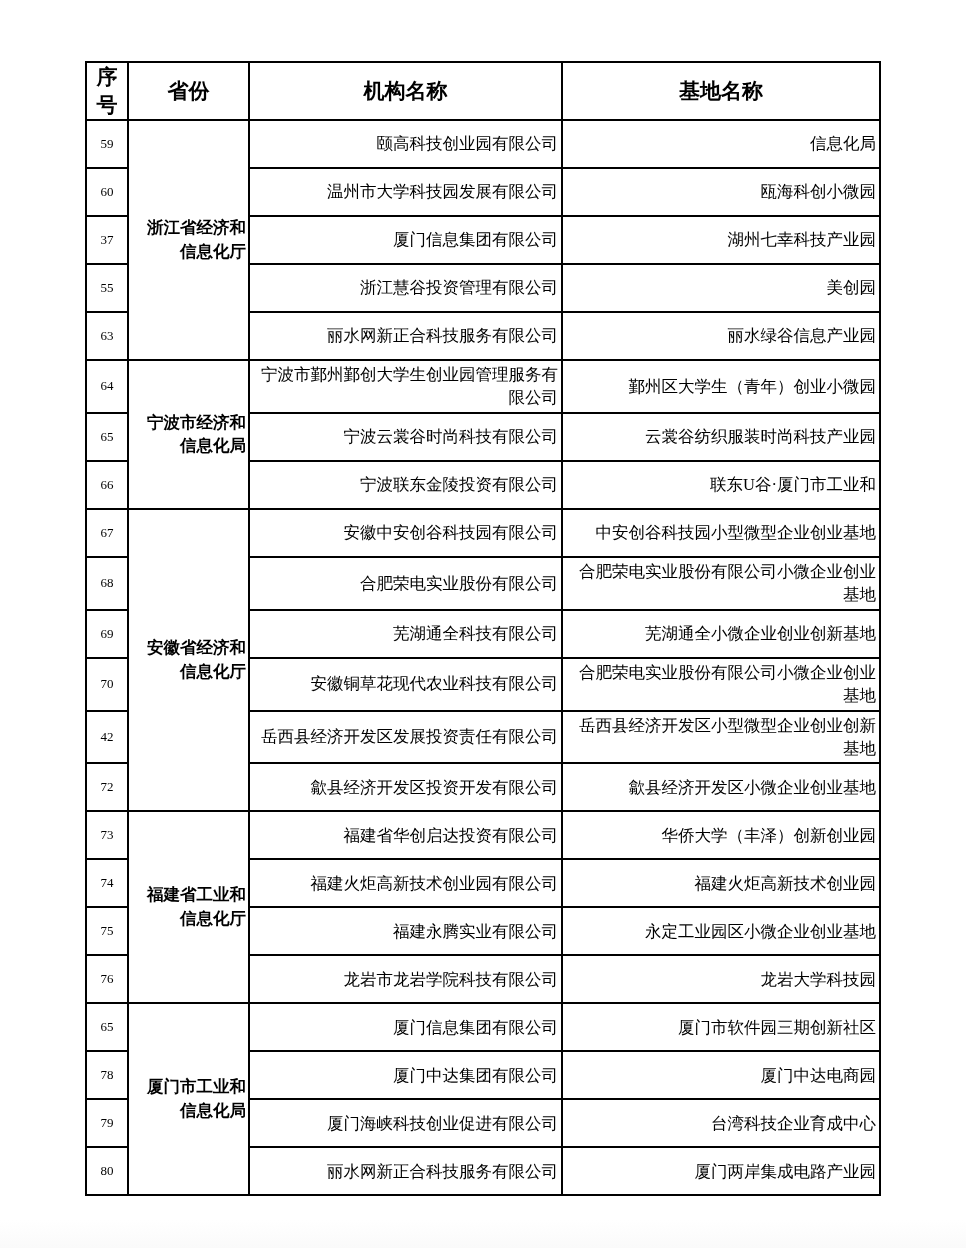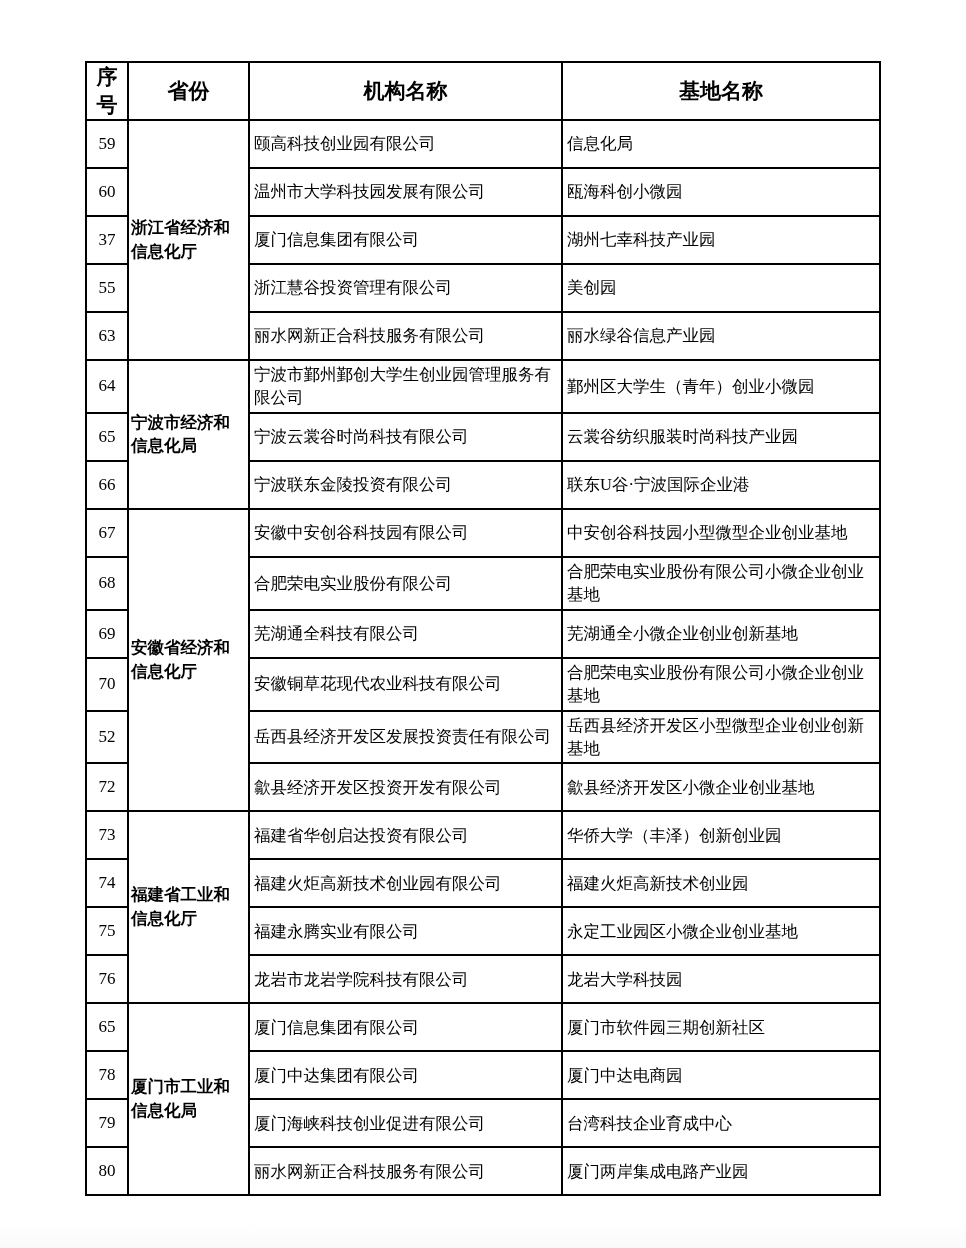--- a/index.html
+++ b/index.html
@@ -33,35 +33,35 @@
   }
   .doc-table th{
     font-family:"Liberation Sans","DejaVu Sans",sans-serif;
     font-weight:bold;
     font-size:21px;
     text-align:center;
     padding:0 2px;
   }
   td.c-no{
     text-align:center;
-    font-size:17px;
+    font-size:13px;
     padding:0;
   }
   td.c-prov{
     font-family:"Liberation Sans","DejaVu Sans",sans-serif;
     font-weight:bold;
     font-size:16.5px;
-    text-align:left;
+    text-align:right;
     white-space:pre-line;
     line-height:1.45;
     padding:0 2px;
   }
   td.c-org,td.c-base{
     font-size:16.5px;
-    text-align:left;
+    text-align:right;
     line-height:1.42;
     padding:2px 3px 2px 4px;
     word-break:break-all;
   }
   .bottom-strip{
     position:absolute;
     left:0;top:1220px;
     width:966px;height:28px;
     background:linear-gradient(#ffffff,var(--c-strip));
   }
@@ -120,21 +120,21 @@
         <td class="c-base">鄞州区大学生（青年）创业小微园</td>
       </tr>
       <tr>
         <td class="c-no">65</td>
         <td class="c-org">宁波云裳谷时尚科技有限公司</td>
         <td class="c-base">云裳谷纺织服装时尚科技产业园</td>
       </tr>
       <tr>
         <td class="c-no">66</td>
         <td class="c-org">宁波联东金陵投资有限公司</td>
-        <td class="c-base">联东U谷·宁波国际企业港</td>
+        <td class="c-base">联东U谷·厦门市工业和</td>
       </tr>
       <tr>
         <td class="c-no">67</td>
         <td class="c-prov" rowspan="6">安徽省经济和
 信息化厅</td>
         <td class="c-org">安徽中安创谷科技园有限公司</td>
         <td class="c-base">中安创谷科技园小型微型企业创业基地</td>
       </tr>
       <tr>
         <td class="c-no">68</td>
@@ -145,21 +145,21 @@
         <td class="c-no">69</td>
         <td class="c-org">芜湖通全科技有限公司</td>
         <td class="c-base">芜湖通全小微企业创业创新基地</td>
       </tr>
       <tr>
         <td class="c-no">70</td>
         <td class="c-org">安徽铜草花现代农业科技有限公司</td>
         <td class="c-base">合肥荣电实业股份有限公司小微企业创业基地</td>
       </tr>
       <tr>
-        <td class="c-no">52</td>
+        <td class="c-no">42</td>
         <td class="c-org">岳西县经济开发区发展投资责任有限公司</td>
         <td class="c-base">岳西县经济开发区小型微型企业创业创新基地</td>
       </tr>
       <tr>
         <td class="c-no">72</td>
         <td class="c-org">歙县经济开发区投资开发有限公司</td>
         <td class="c-base">歙县经济开发区小微企业创业基地</td>
       </tr>
       <tr>
         <td class="c-no">73</td>

